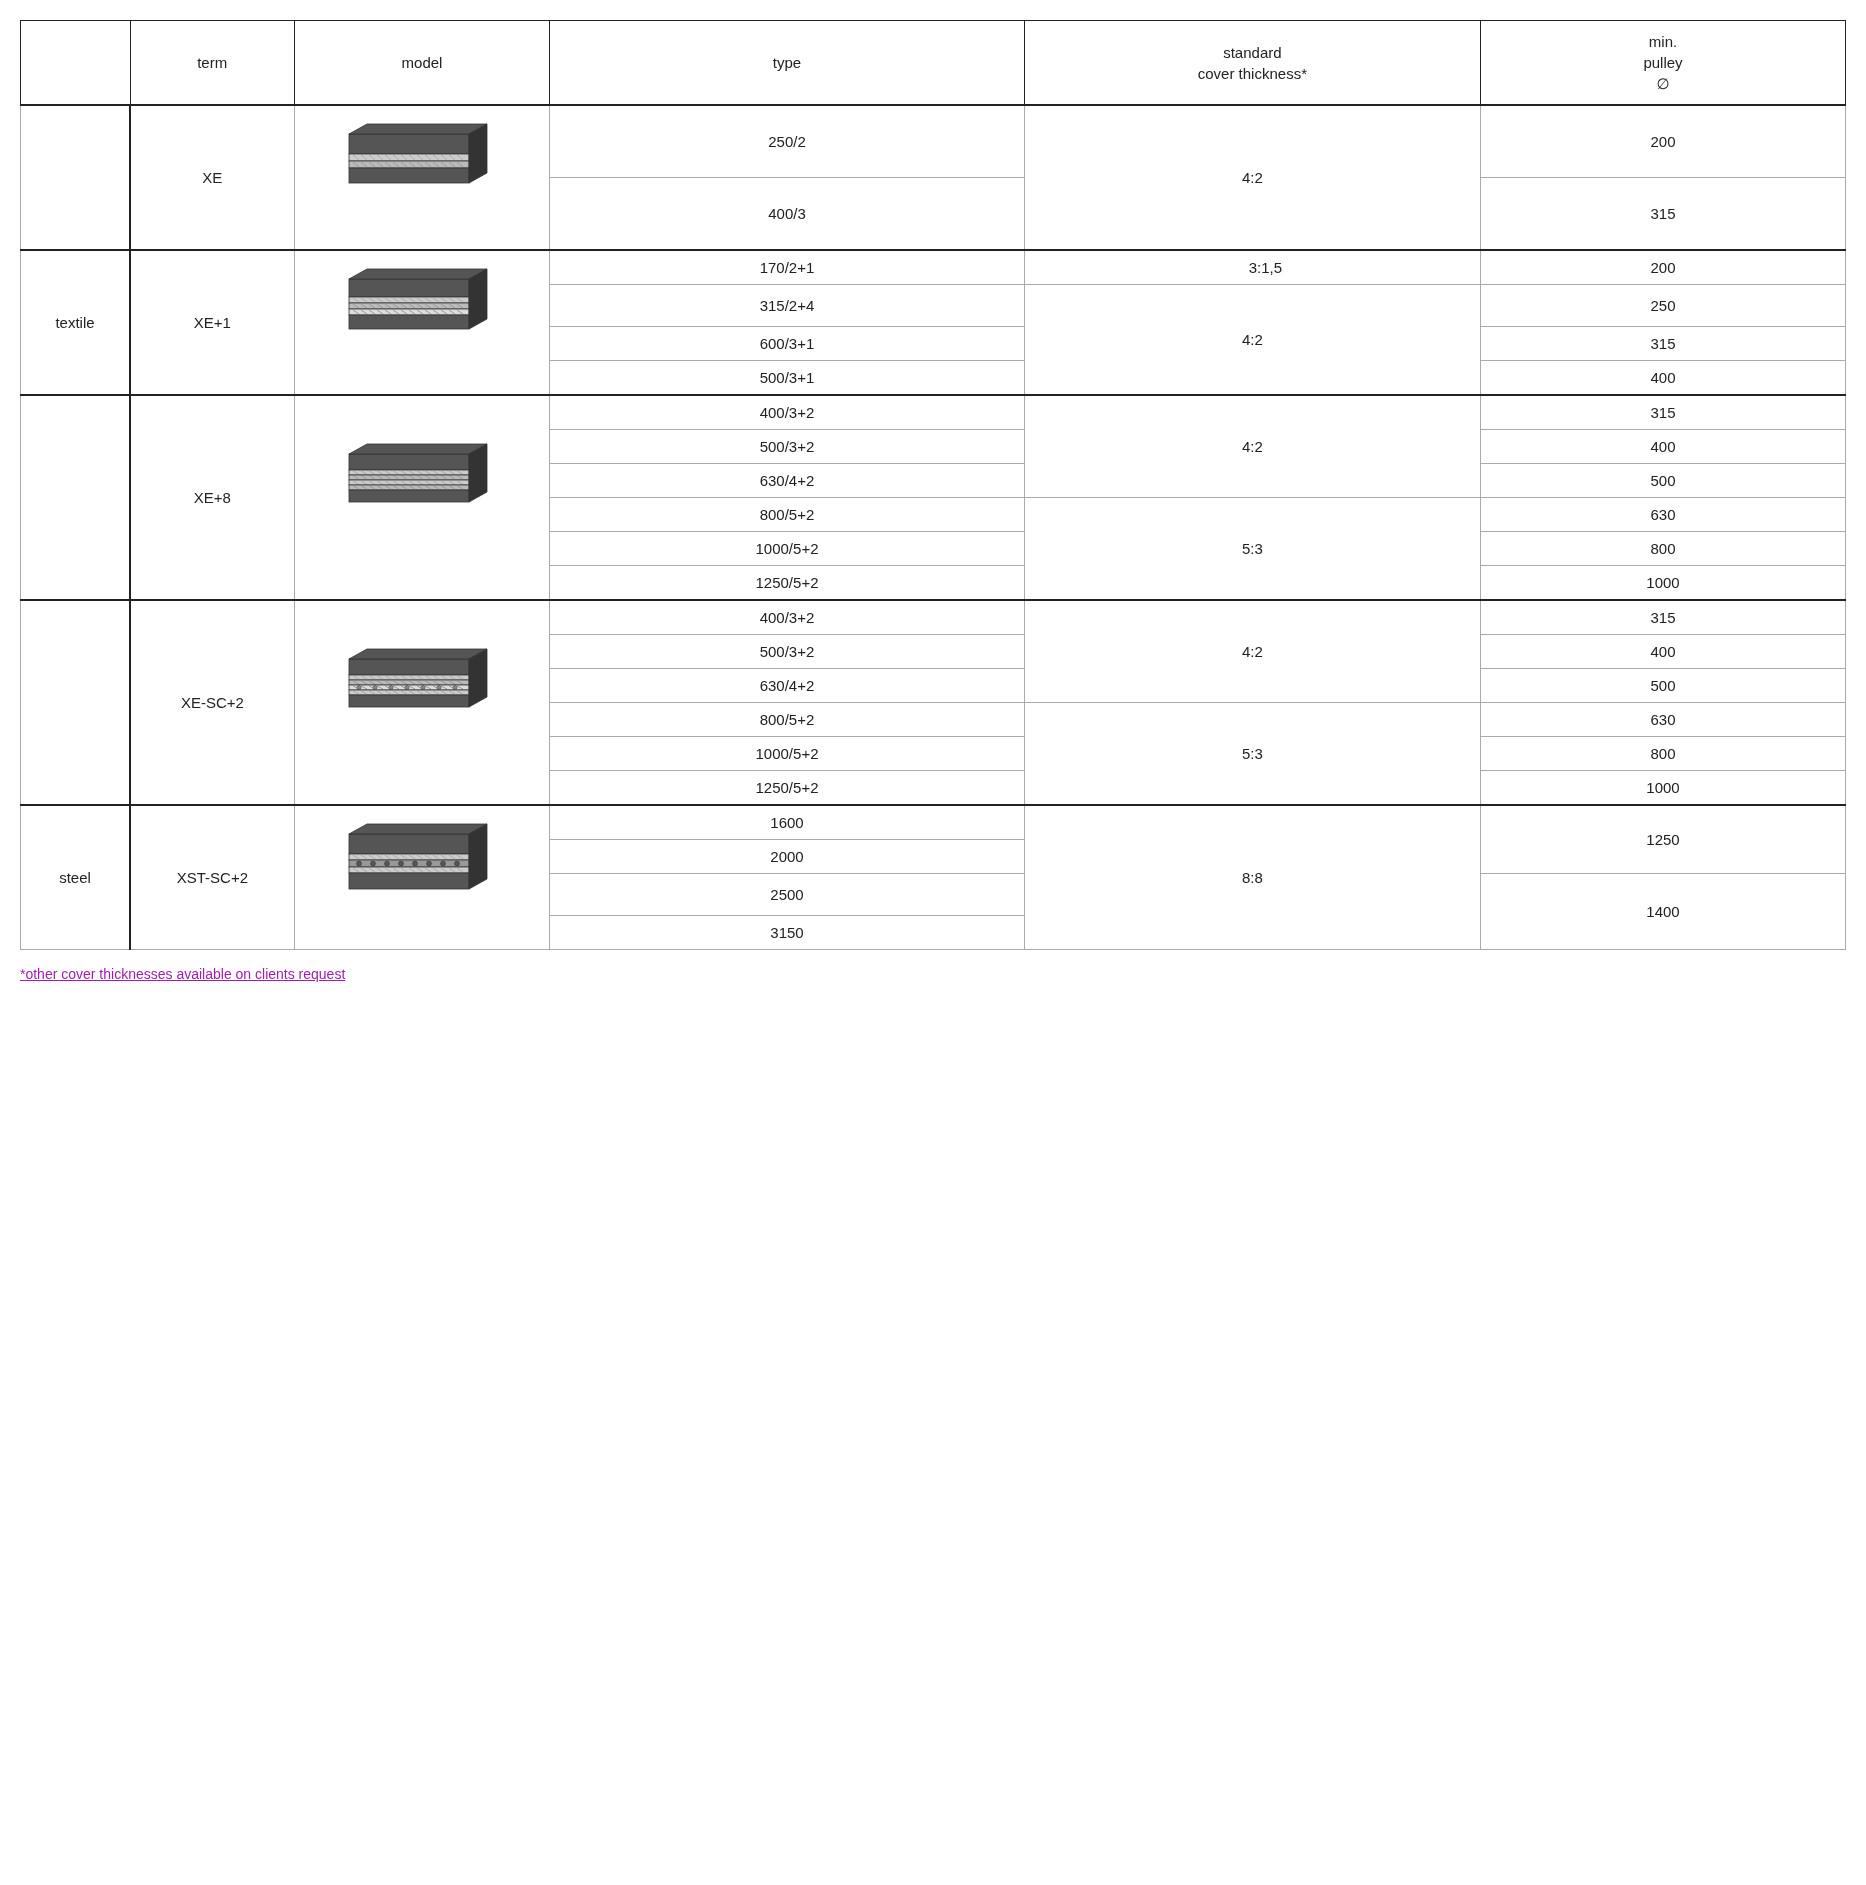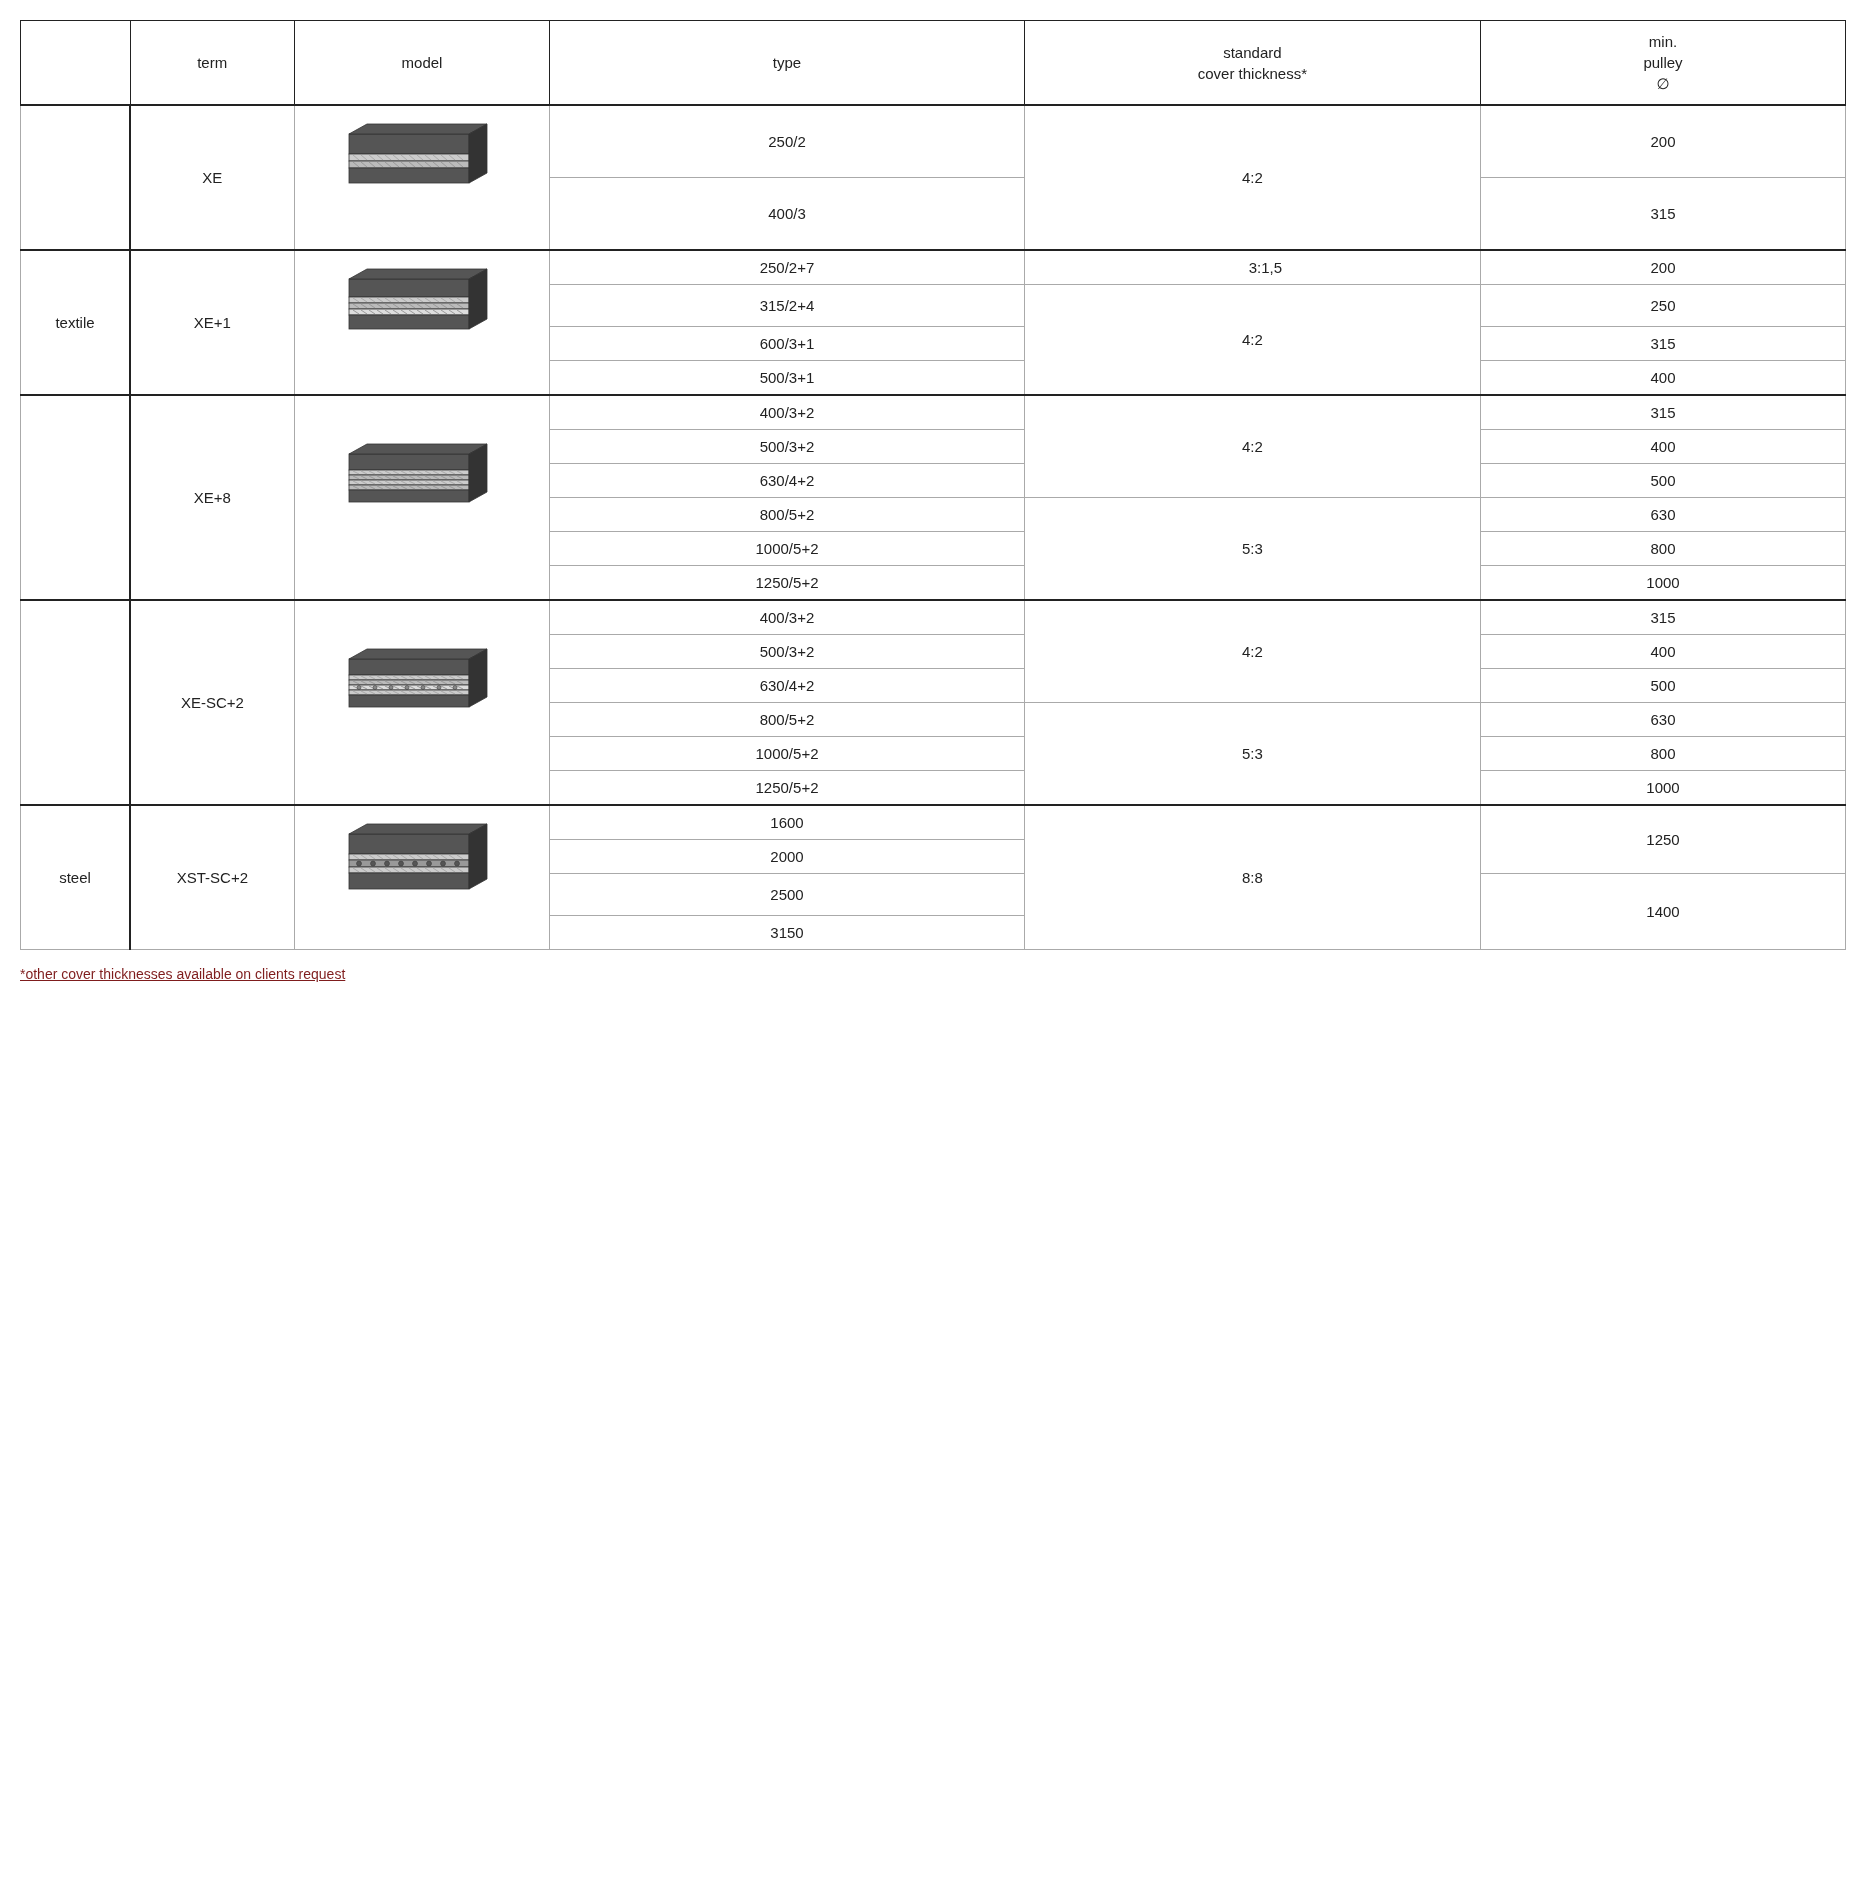--- a/index.html
+++ b/index.html
@@ -29,21 +29,21 @@
       padding: 10px 8px;
       line-height: 1.4;
     }
     .section-border-top td, .section-border-top th {
       border-top: 2px solid #222 !important;
     }
     .footnote {
       margin-top: 16px;
       font-size: 14px;
       text-decoration: underline;
-      color: #7f1d1d;
+      color: #a21caf;
     }
     
     .belt-svg {
       width: 170px;
       height: 120px;
     }
   </style>
 </head>
 <body>
 
@@ -160,21 +160,21 @@
             <line x1="80" y1="49" x2="86" y2="53" stroke="#999" stroke-width="1"></line>
             <line x1="88" y1="49" x2="94" y2="53" stroke="#999" stroke-width="1"></line>
             <line x1="96" y1="49" x2="102" y2="53" stroke="#999" stroke-width="1"></line>
             <line x1="104" y1="49" x2="110" y2="53" stroke="#999" stroke-width="1"></line>
             <line x1="112" y1="49" x2="118" y2="53" stroke="#999" stroke-width="1"></line>
             <line x1="120" y1="49" x2="126" y2="53" stroke="#999" stroke-width="1"></line>
             <rect x="12" y="54" width="120" height="14" fill="#555" stroke="#333" stroke-width="0.8"></rect>
             <polygon points="30,8 150,8 132,18 12,18" fill="#555" stroke="#333" stroke-width="0.8"></polygon>
             <polygon points="132,18 150,8 150,58 132,68" fill="#333" stroke="#333" stroke-width="0.8"></polygon>
           </svg></td>
-        <td style="border-top: 2px solid rgb(34, 34, 34);">250/2+7</td>
+        <td style="border-top: 2px solid rgb(34, 34, 34);">170/2+1</td>
         <td rowspan="1" style="border-top: 2px solid rgb(34, 34, 34); padding-left: 32px;">3:1,5</td>
         <td rowspan="1" style="border-top: 2px solid rgb(34, 34, 34);">200</td>
       </tr>
       <tr>
         <td>315/2+4</td>
         <td rowspan="3">4:2</td>
         <td rowspan="1">250</td>
       </tr>
       <tr>
         <td>600/3+1</td>

